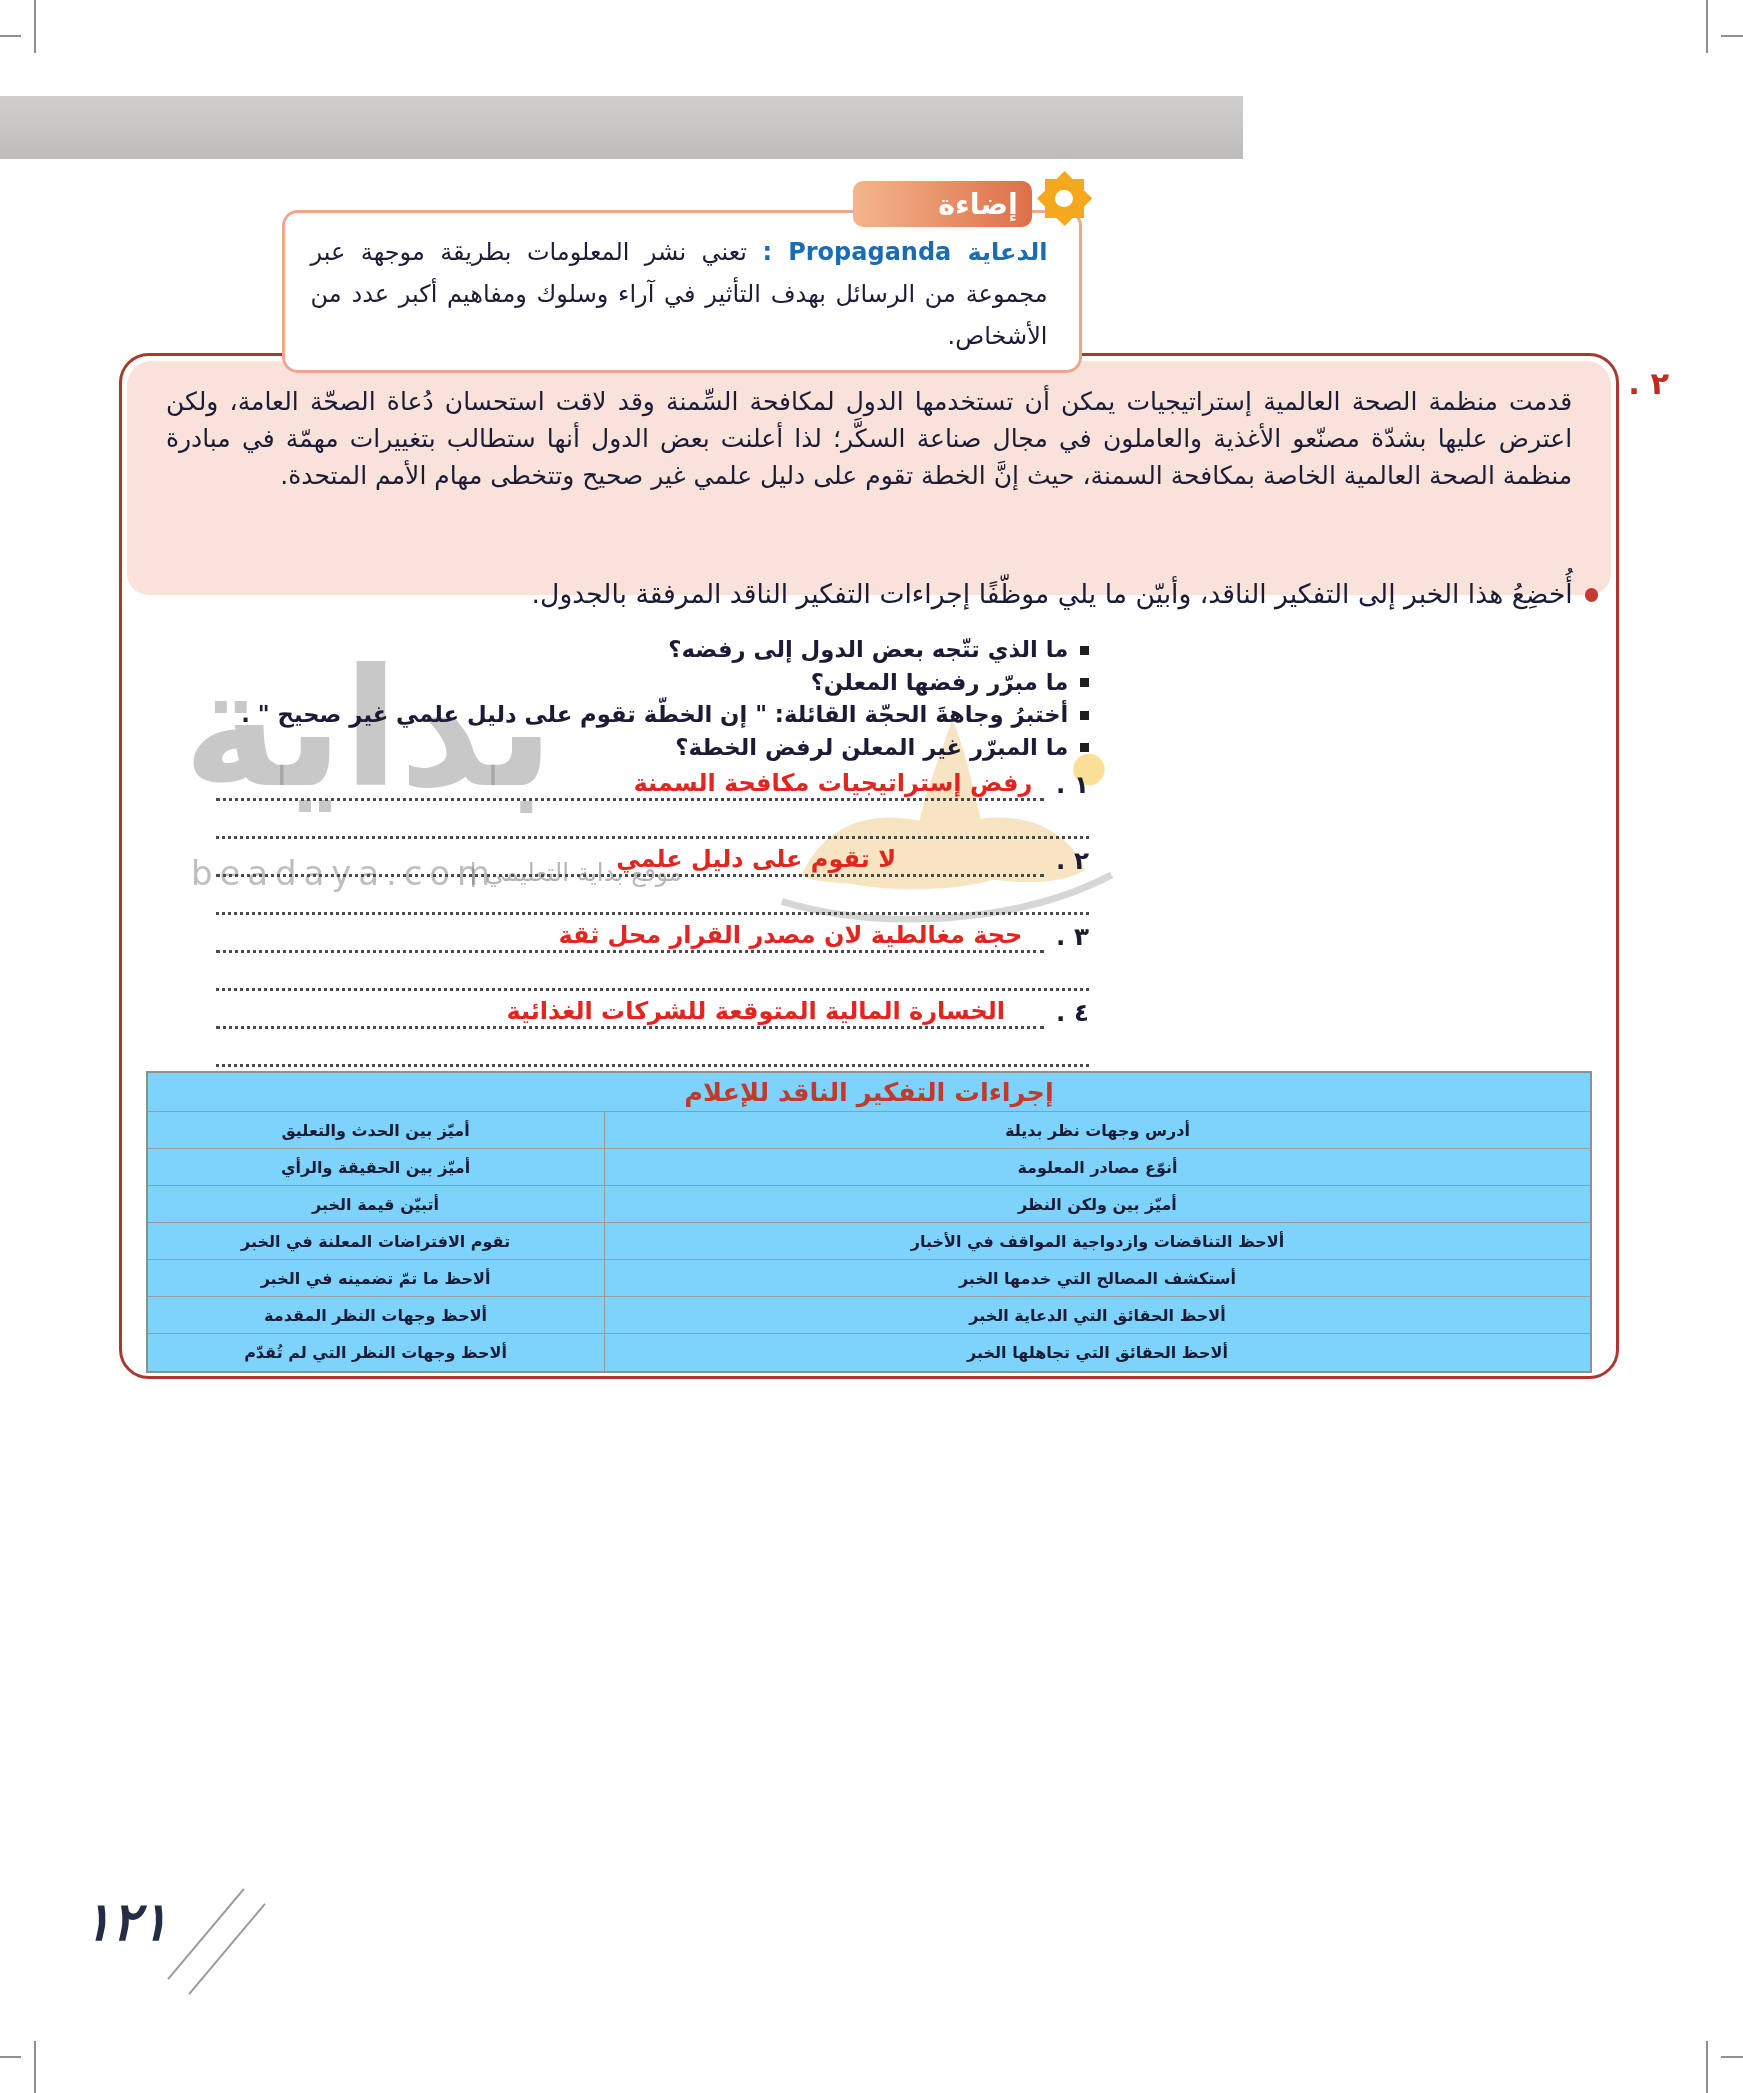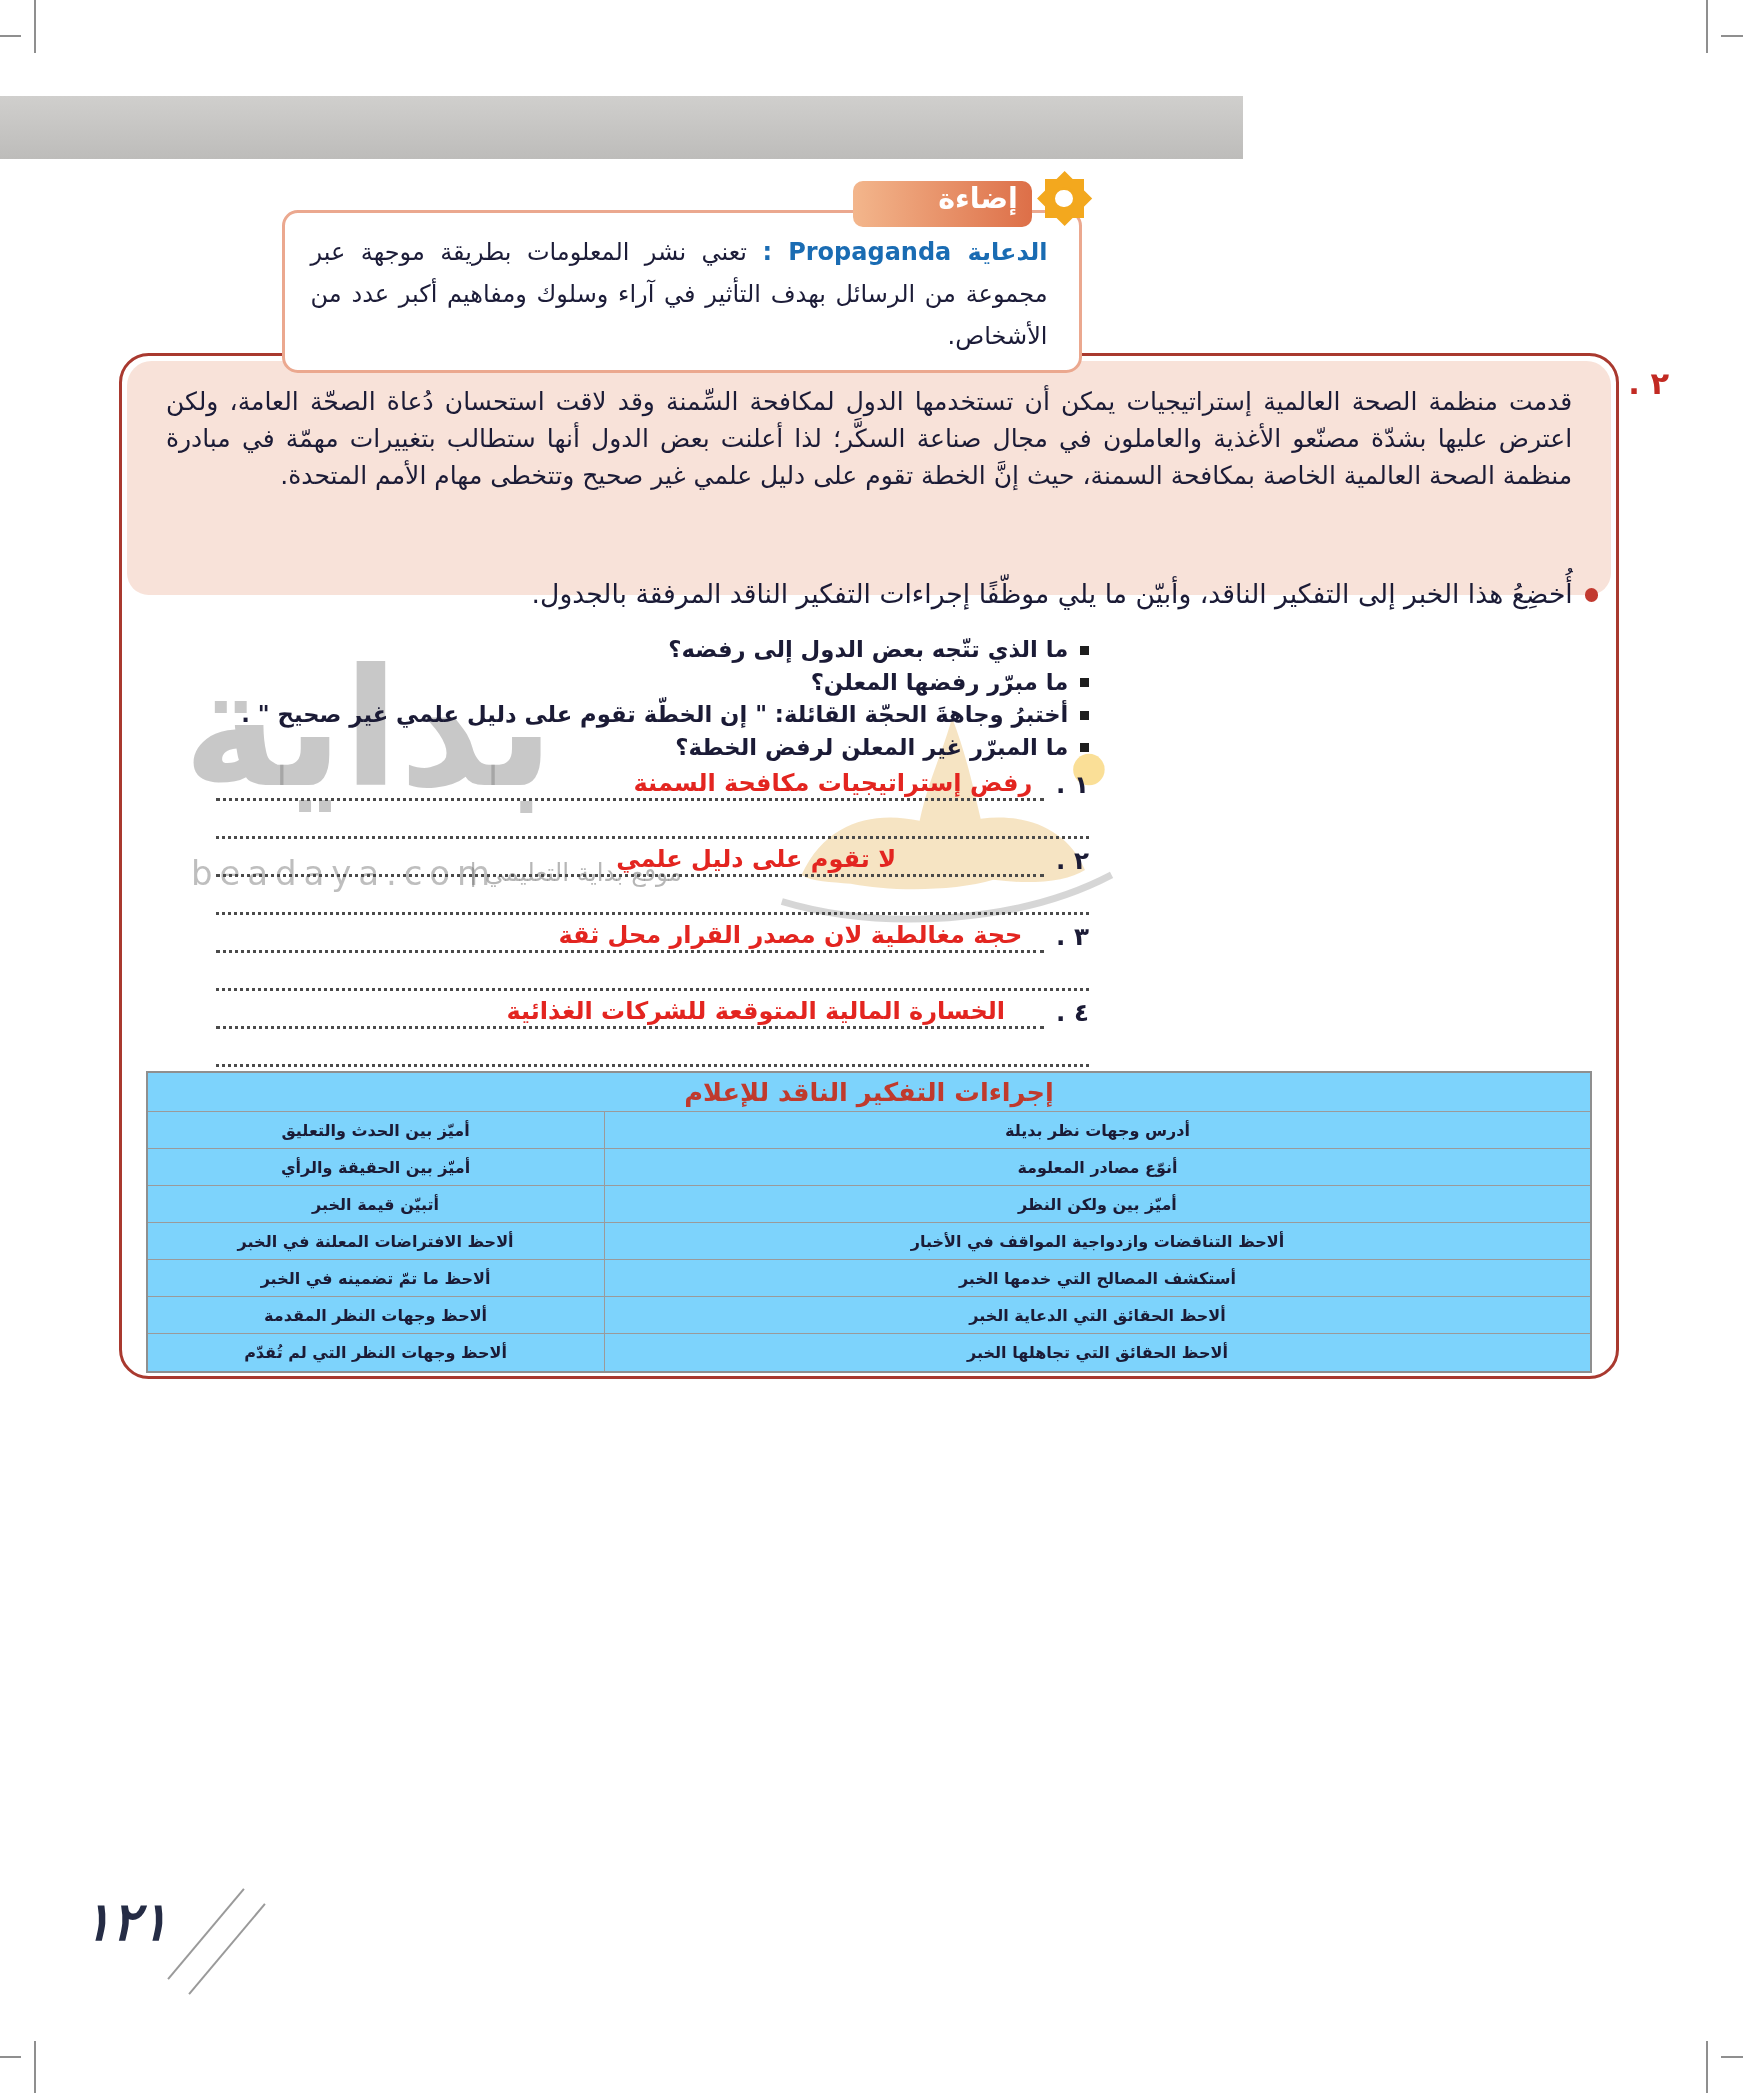--- a/index.html
+++ b/index.html
@@ -14,21 +14,21 @@
   .top-bar { position:absolute; left:0; top:96px; width:1244px; height:63px;
              background:linear-gradient(#d0cfcd,#bdbcba); }
 
   
   .callout { position:absolute; left:283px; top:210px; width:800px; min-height:114px;
              border:3px solid #eba88f; border-radius:15.8px; background:#fff;
              padding:17.7px 31.5px 13.8px 25.6px; z-index:3; }
   .callout-tab { position:absolute; top:-32.5px; right:47px; width:179px; height:46px;
                  border-radius:9.9px; background:linear-gradient(to left,#dd6f48,#f3b68c);
                  color:#fff; font-size:28.6px; font-weight:bold;
-                 display:flex; justify-content:center; padding-left:71px; }
+                 display:flex; align-items:center; justify-content:center; padding-left:71px; }
   .sun-icon { position:absolute; top:-43px; right:-13.8px; width:57px; height:57px; z-index:4; }
   .sun-icon .ray { position:absolute; inset:8.9px; background:#f3a81e; }
   .sun-icon .ray2 { transform:rotate(45deg); }
   .sun-icon .core { position:absolute; inset:16.7px; background:#fff; border:3.9px solid #f3a81e; border-radius:50%; }
   .callout-text { font-size:24px; line-height:42px; text-align:justify; color:#1c1c38; }
   .term { color:#1a6cb3; font-weight:bold; }
 
   
   .exercise-number { position:absolute; right:74px; top:366px; color:#c22a23;
                      font-size:30.5px; font-weight:bold; z-index:3; }
@@ -215,21 +215,21 @@
       <div class="pt-row">
         <div class="pt-cell pt-r">أنوّع مصادر المعلومة</div>
         <div class="pt-cell pt-l">أميّز بين الحقيقة والرأي</div>
       </div>
       <div class="pt-row">
         <div class="pt-cell pt-r">أميّز بين ولكن النظر</div>
         <div class="pt-cell pt-l">أتبيّن قيمة الخبر</div>
       </div>
       <div class="pt-row">
         <div class="pt-cell pt-r">ألاحظ التناقضات وازدواجية المواقف في الأخبار</div>
-        <div class="pt-cell pt-l">ألاحظ الافتراضات المعلنة في الخبر</div>
+        <div class="pt-cell pt-l">تقوم الافتراضات المعلنة في الخبر</div>
       </div>
       <div class="pt-row">
         <div class="pt-cell pt-r">أستكشف المصالح التي خدمها الخبر</div>
         <div class="pt-cell pt-l">ألاحظ ما تمّ تضمينه في الخبر</div>
       </div>
       <div class="pt-row">
         <div class="pt-cell pt-r">ألاحظ الحقائق التي الدعاية الخبر</div>
         <div class="pt-cell pt-l">ألاحظ وجهات النظر المقدمة</div>
       </div>
       <div class="pt-row">

